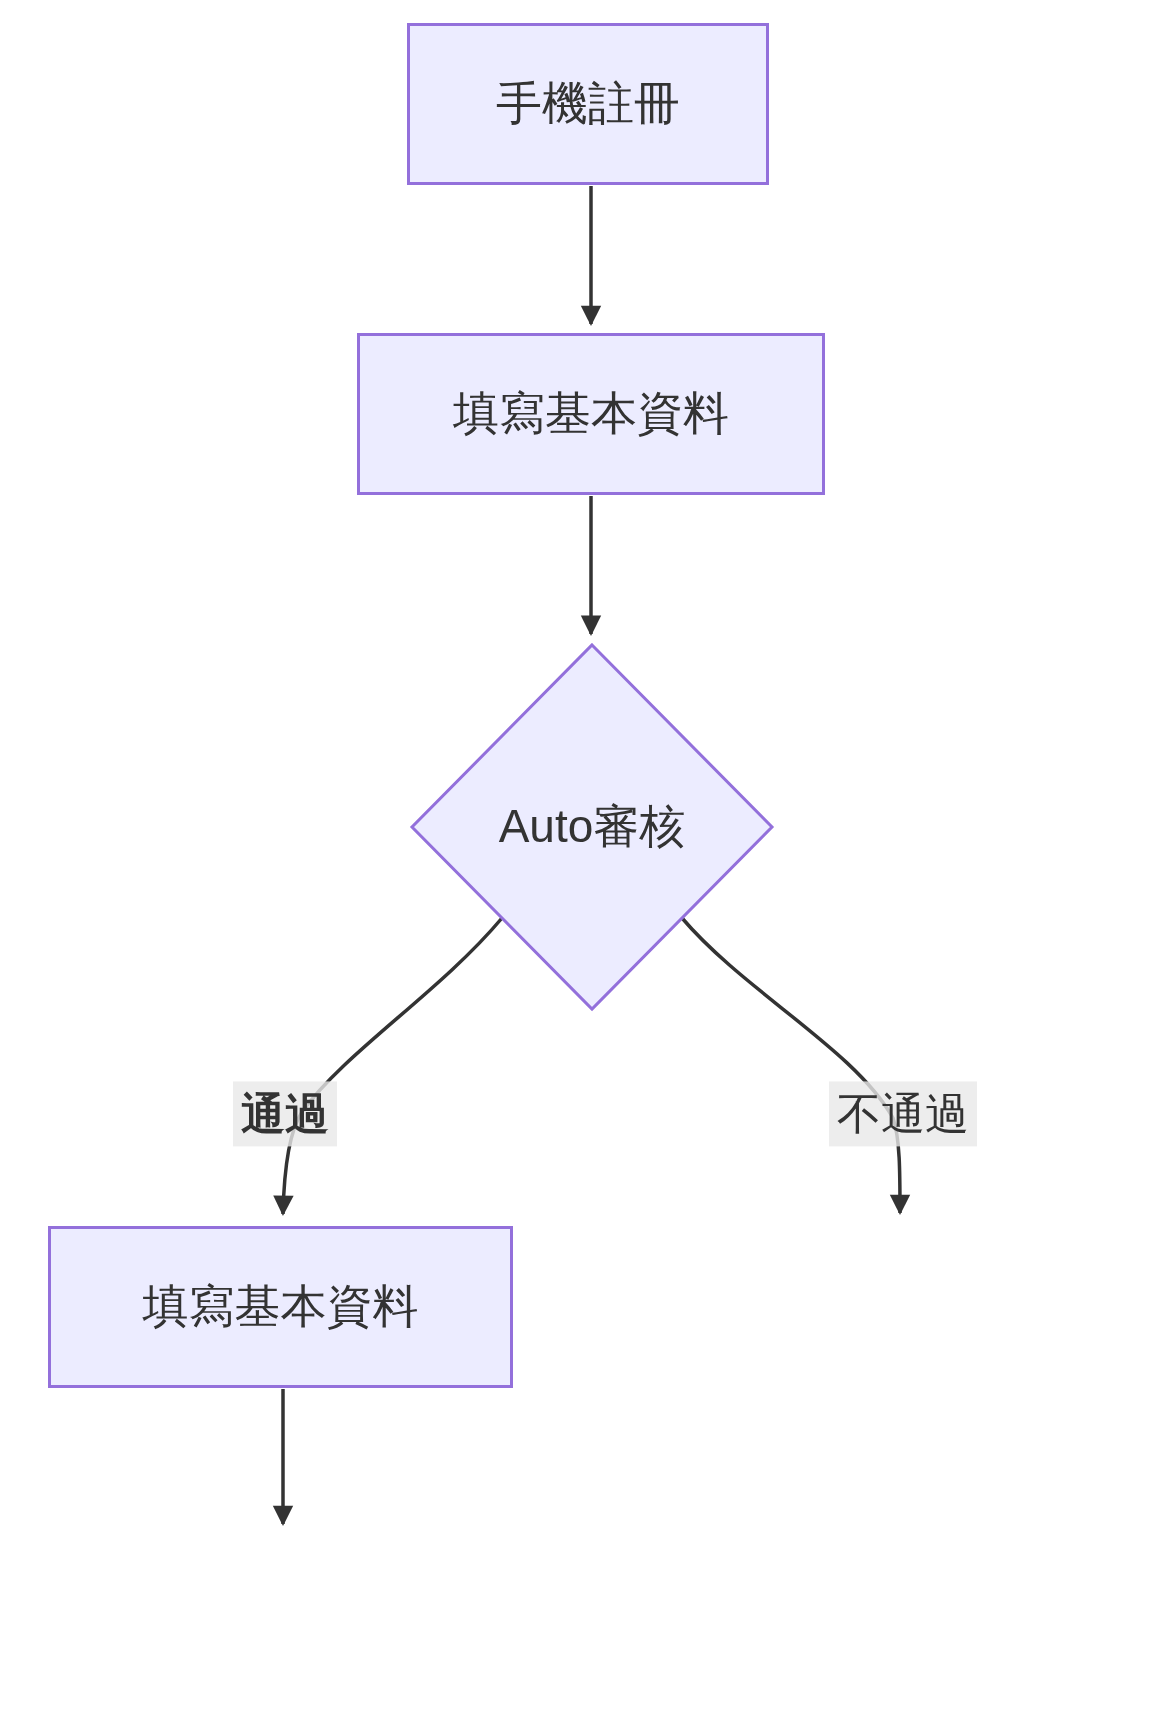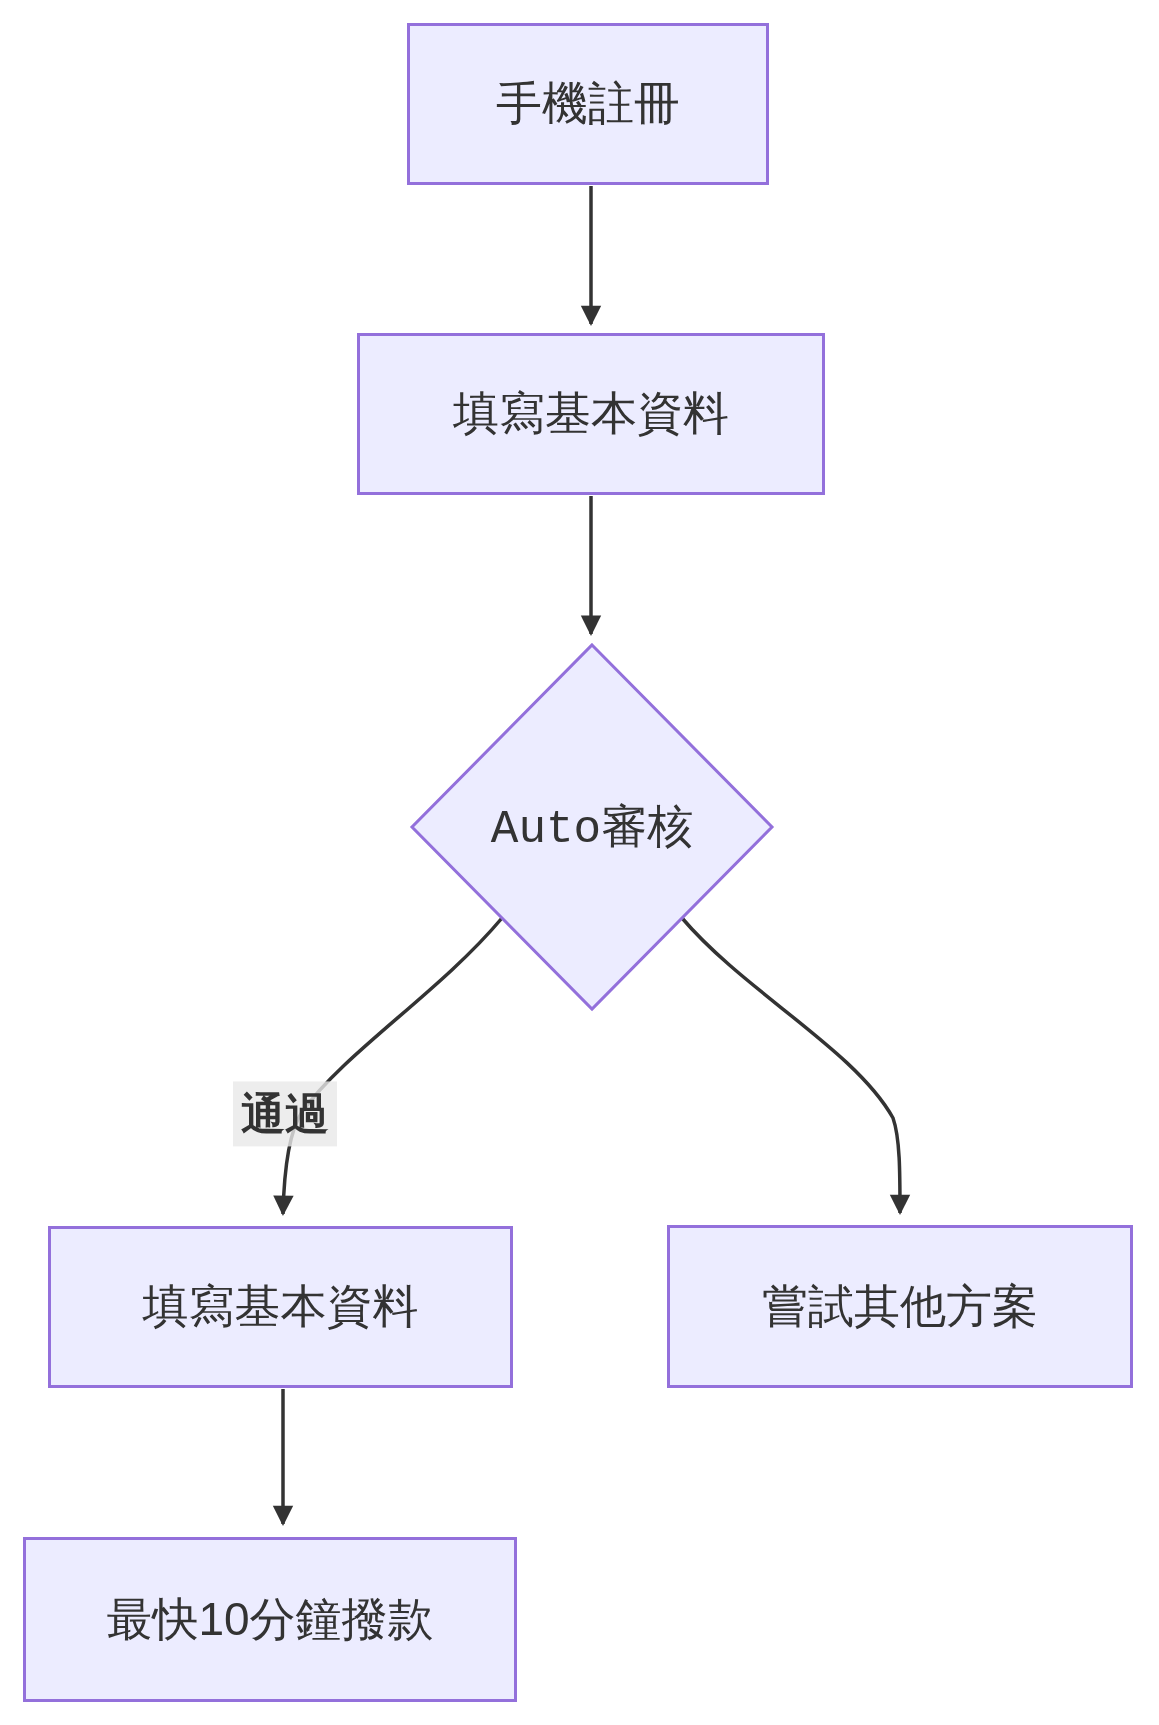--- a/index.html
+++ b/index.html
@@ -81,30 +81,25 @@
   </svg>
 
   <div class="node" style="left:357px; top:333px; width:468px; height:162px;">
     <span>填寫基本資料</span>
   </div>
 
   <div class="node" style="left:407px; top:23px; width:362px; height:162px;">
     <span>手機註冊</span>
   </div>
 
-  <div class="diamond-label" style="left:592px; top:827px;font-family:Liberation Mono, monospace;">Auto審核</div>
+  <div class="diamond-label" style="left:592px; top:827px;">Auto審核</div>
 
   <div class="edge-label" style="left:285px; top:1114px;font-weight:bold;">通過</div>
 
+  <div class="edge-label" style="left:903px; top:1114px;">不通過</div>
 
   <div class="node" style="left:48px; top:1226px; width:465px; height:162px;">
     <span>填寫基本資料</span>
   </div>
 
-  <div class="node" style="left:667px; top:1225px; width:466px; height:163px;">
-    <span>嘗試其他方案</span>
-  </div>
 
-  <div class="node" style="left:23px; top:1537px; width:494px; height:165px;">
-    <span>最快10分鐘撥款</span>
-  </div>
 
 </div>
 
 </body></html>

